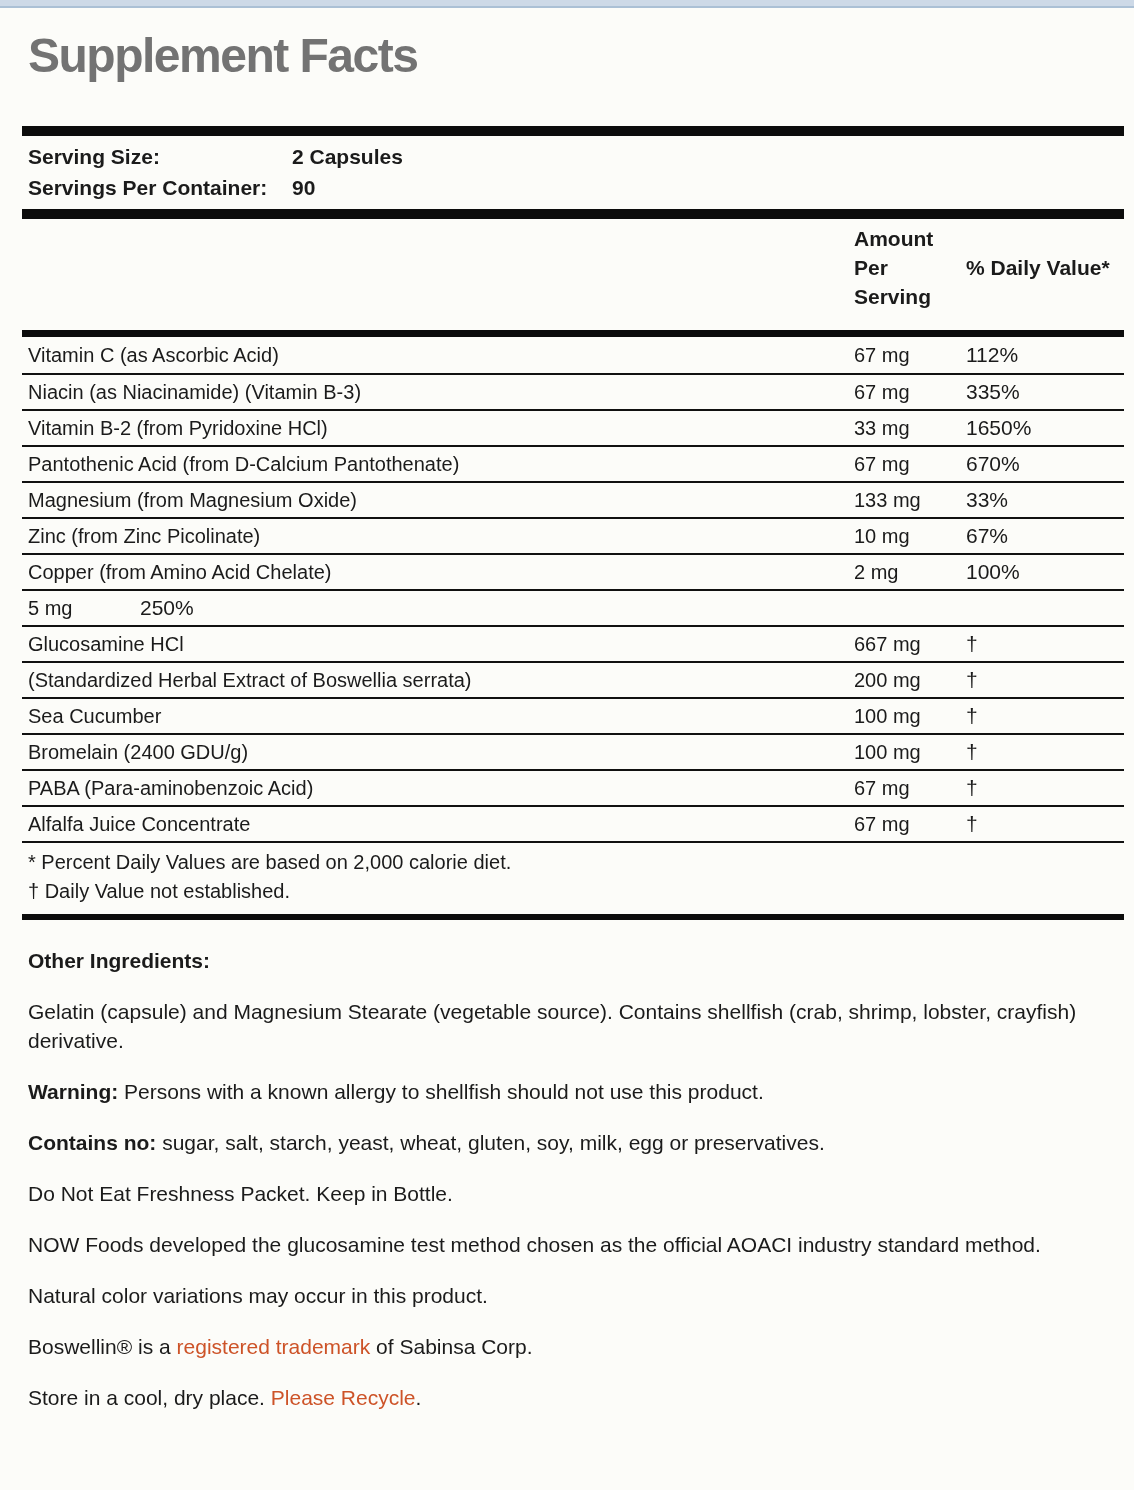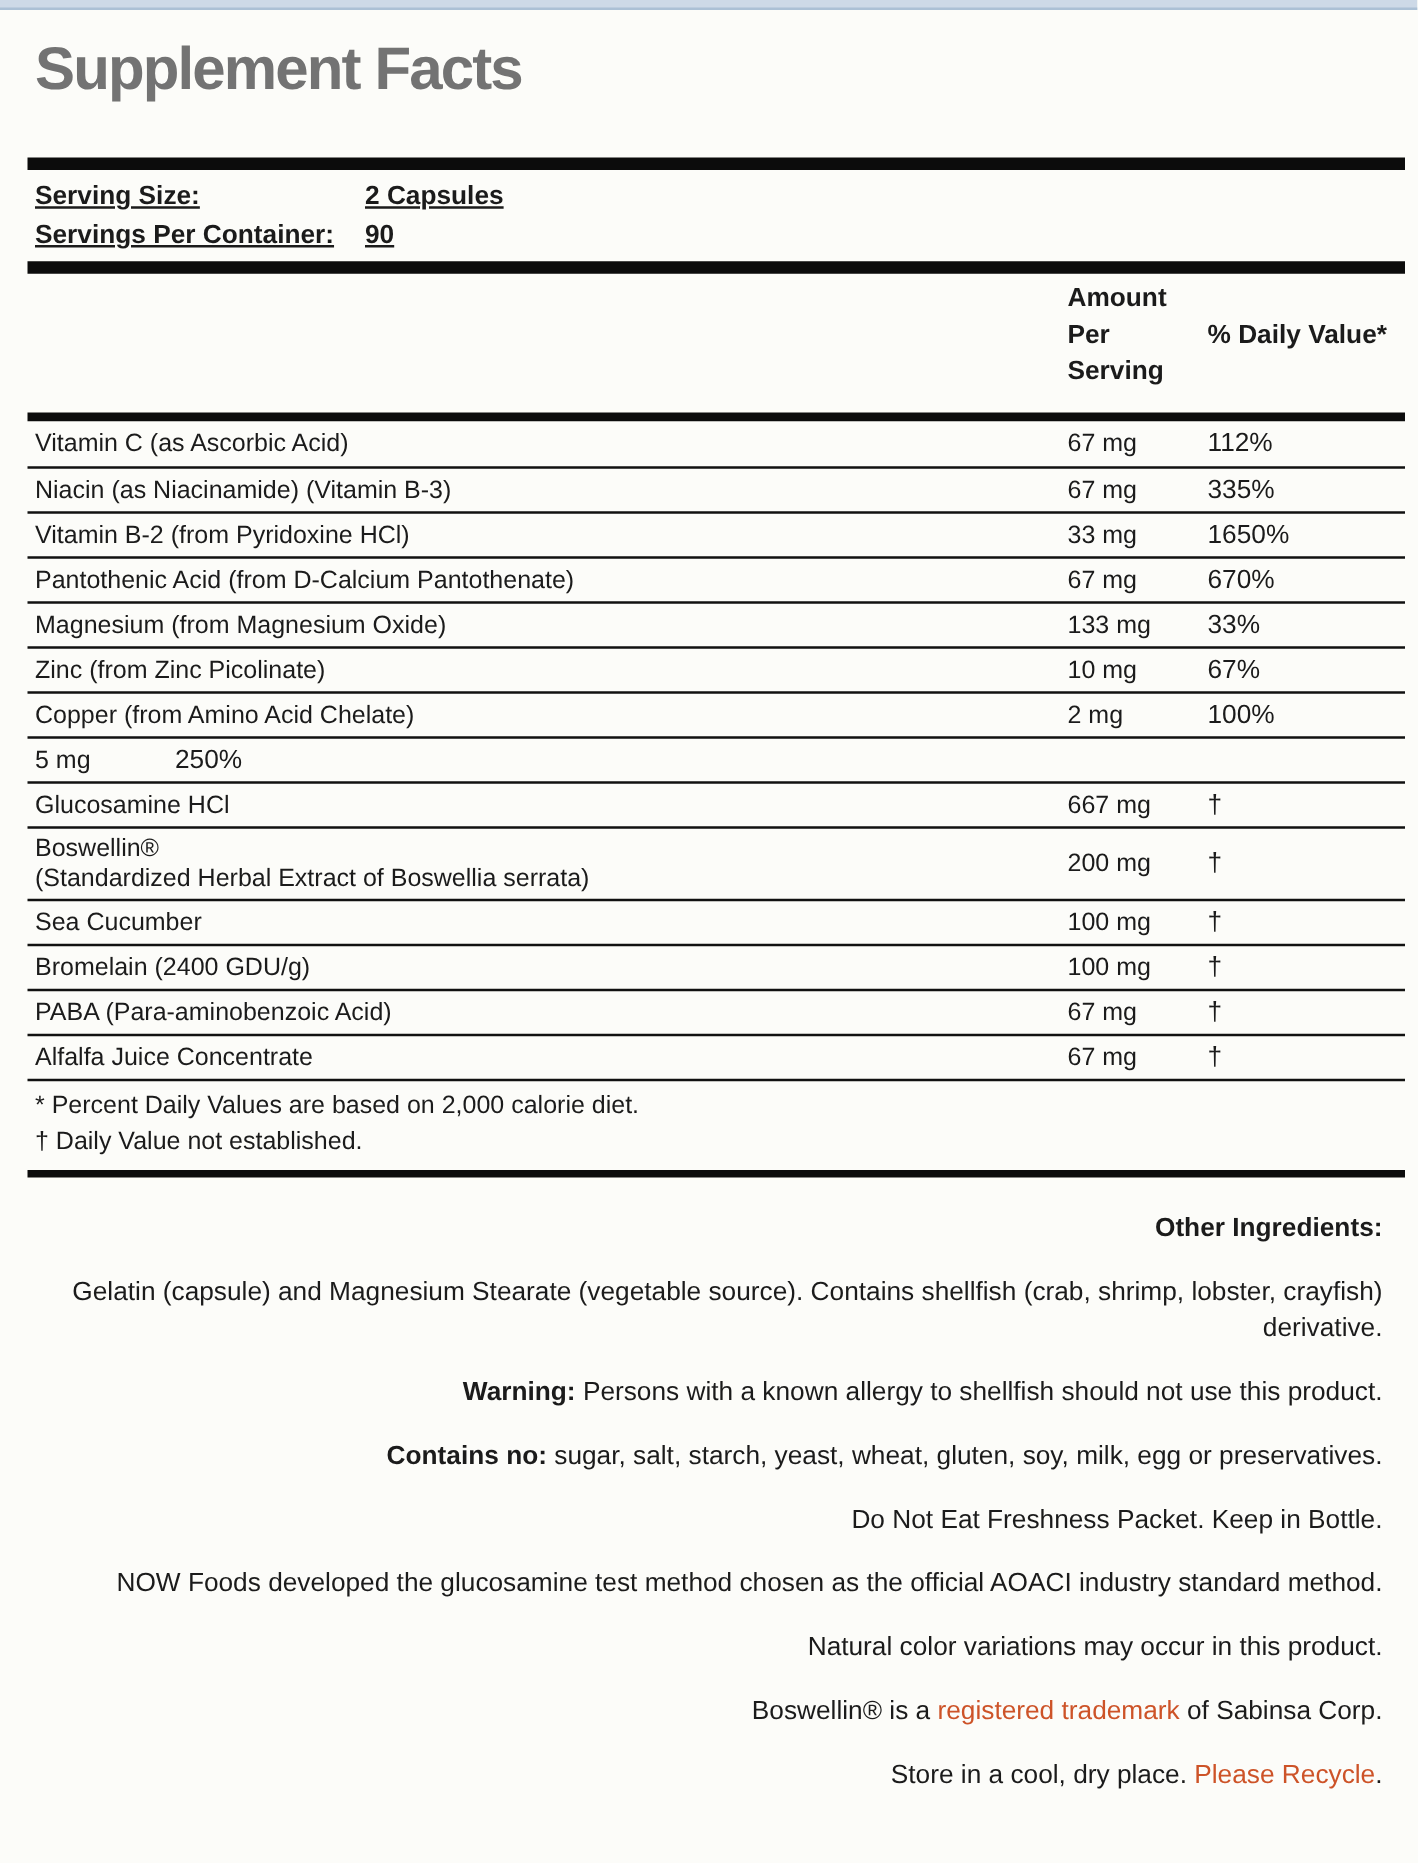--- a/index.html
+++ b/index.html
@@ -19,34 +19,34 @@
   .top-bar{height:8px;background:var(--topbar);border-bottom:2px solid var(--topbar-border);}
   .title{
     margin:20px 0 0 28px;font-size:48px;line-height:56px;font-weight:bold;
     letter-spacing:-1.5px;color:#737373;
   }
   .label{margin:42px 10px 0 22px;}
   .bar{background:var(--rule);}
   .bar.b1{height:10px;}
   .bar.b2{height:10px;}
   .bar.b4{height:6px;}
-  .serving-block{padding:5px 0 6px 6px;font-size:21px;font-weight:bold;text-decoration:underline;}
+  .serving-block{padding:5px 0 6px 6px;font-size:21px;font-weight:bold;}
   .serving-line{display:flex;line-height:31px;}
   .s-label{width:264px;}
   .thead{display:flex;font-weight:bold;font-size:21px;padding:5px 0 19px 6px;border-bottom:7px solid var(--rule);}
   .col-name{flex:1;}
   .col-amount{width:112px;line-height:29px;}
   .col-dv{width:158px;align-self:center;}
   .trow{display:flex;align-items:center;min-height:36px;padding-left:6px;font-size:20px;border-top:2px solid #111;}
   .trow:first-child{border-top:none;}
   .cell-name{flex:1;line-height:24px;padding:4px 0;}
   .cell-amount{width:112px;}
   .cell-dv{width:158px;font-size:21px;}
   .footnotes{border-top:2px solid #111;padding:5px 0 8px 6px;font-size:20px;line-height:29px;}
-  .paragraphs{margin:26px 28px 0 28px;font-size:21px;text-align:right;}
+  .paragraphs{margin:26px 28px 0 28px;font-size:21px;}
   .para{margin:0 0 22px 0;line-height:29px;}
   .para .b{font-weight:bold;}
   .para .link{color:var(--link);}
 </style>
 </head>
 <body>
 
 <div class="page">
 
   <div class="top-bar"></div>
@@ -153,21 +153,20 @@
     <div class="cell-name">
       <div>Glucosamine HCl</div>
 
     </div>
     <div class="cell-amount">667 mg</div>
     <div class="cell-dv">†</div>
   </div>
 
   <div class="trow">
     <div class="cell-name">
-      <div>Boswellin®</div>
       <div>(Standardized Herbal Extract of Boswellia serrata)</div>
     </div>
     <div class="cell-amount">200 mg</div>
     <div class="cell-dv">†</div>
   </div>
 
   <div class="trow">
     <div class="cell-name">
       <div>Sea Cucumber</div>
 

